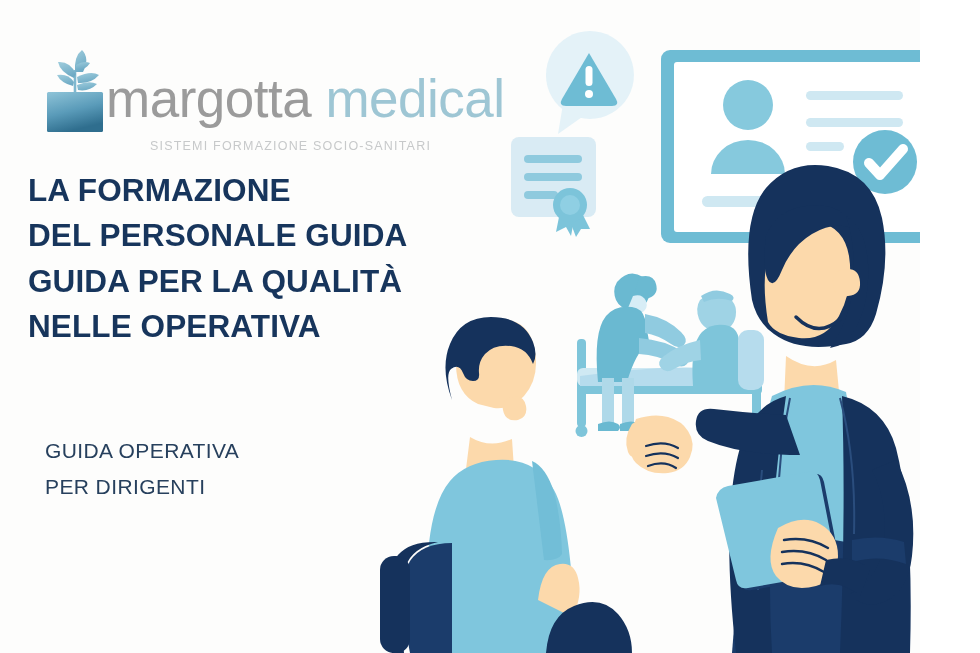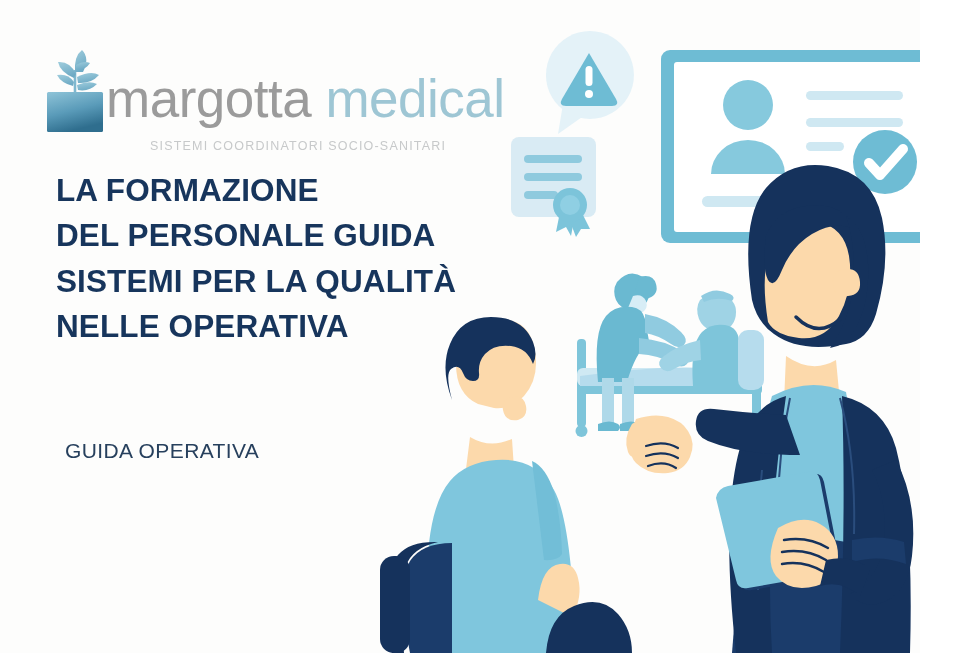--- a/index.html
+++ b/index.html
@@ -48,42 +48,41 @@
     top: 93px;
     font-size: 12.5px;
     letter-spacing: 1.2px;
     color: #c7c9ca;
     white-space: nowrap;
     font-weight: 400;
   }
   
   #headline {
     position: absolute;
-    left: 56px;
+    left: 28px;
     top: 168px;
     width: 440px;
     color: #17355c;
     font-size: 31.5px;
     font-weight: bold;
     line-height: 1.44;
     letter-spacing: 0.1px;
   }
   #headline .hl-line { display: block; white-space: nowrap; }
   
   #subhead {
     position: absolute;
     left: 45px;
     top: 433px;
     width: 330px;
     color: #27405d;
     font-size: 21px;
     font-weight: 400;
     line-height: 1.73;
     letter-spacing: 0.4px;
-    margin-left: 20px;
   }
   #subhead .sh-line { display: block; white-space: nowrap; }
   
   #artwork {
     position: absolute;
     left: 0;
     top: 0;
     width: 980px;
     height: 653px;
     pointer-events: none;
@@ -271,27 +270,28 @@
       <path d="M33 29 q14 -7 22 -2 q-8 9 -21 8 Z" fill="url(#leafGrad)"></path>
       <path d="M29 38 q-12 -3 -16 -11 q11 -2 17 7 Z" fill="url(#leafGrad)"></path>
       <path d="M33 37 q12 -5 20 -1 q-8 8 -19 6 Z" fill="url(#leafGrad)"></path>
       <path d="M32 17 q8 -5 14 -2 q-5 8 -14 6 Z" fill="url(#leafGrad)"></path>
 
       <rect x="3" y="44" width="56" height="40" rx="1.5" fill="url(#potGrad)"></rect>
     </svg>
     <div id="logo-wordmark">
       <span class="wm-a">margotta</span><span class="wm-a">&nbsp;</span><span class="wm-b">medical</span>
     </div>
-    <div id="logo-tagline">SISTEMI COORDINATORI SOCIO-SANITARI</div>
+    <div id="logo-tagline">SISTEMI FORMAZIONE SOCIO-SANITARI</div>
   </div>
 
   <div id="headline">
     <span class="hl-line">LA FORMAZIONE</span>
     <span class="hl-line">DEL PERSONALE GUIDA</span>
-    <span class="hl-line">SISTEMI PER LA QUALITÀ</span>
+    <span class="hl-line">GUIDA PER LA QUALITÀ</span>
     <span class="hl-line">NELLE OPERATIVA</span>
   </div>
 
   <div id="subhead">
     <span class="sh-line">GUIDA OPERATIVA</span>
+    <span class="sh-line">PER DIRIGENTI</span>
   </div>
 
 </div>
 
 </body></html>

